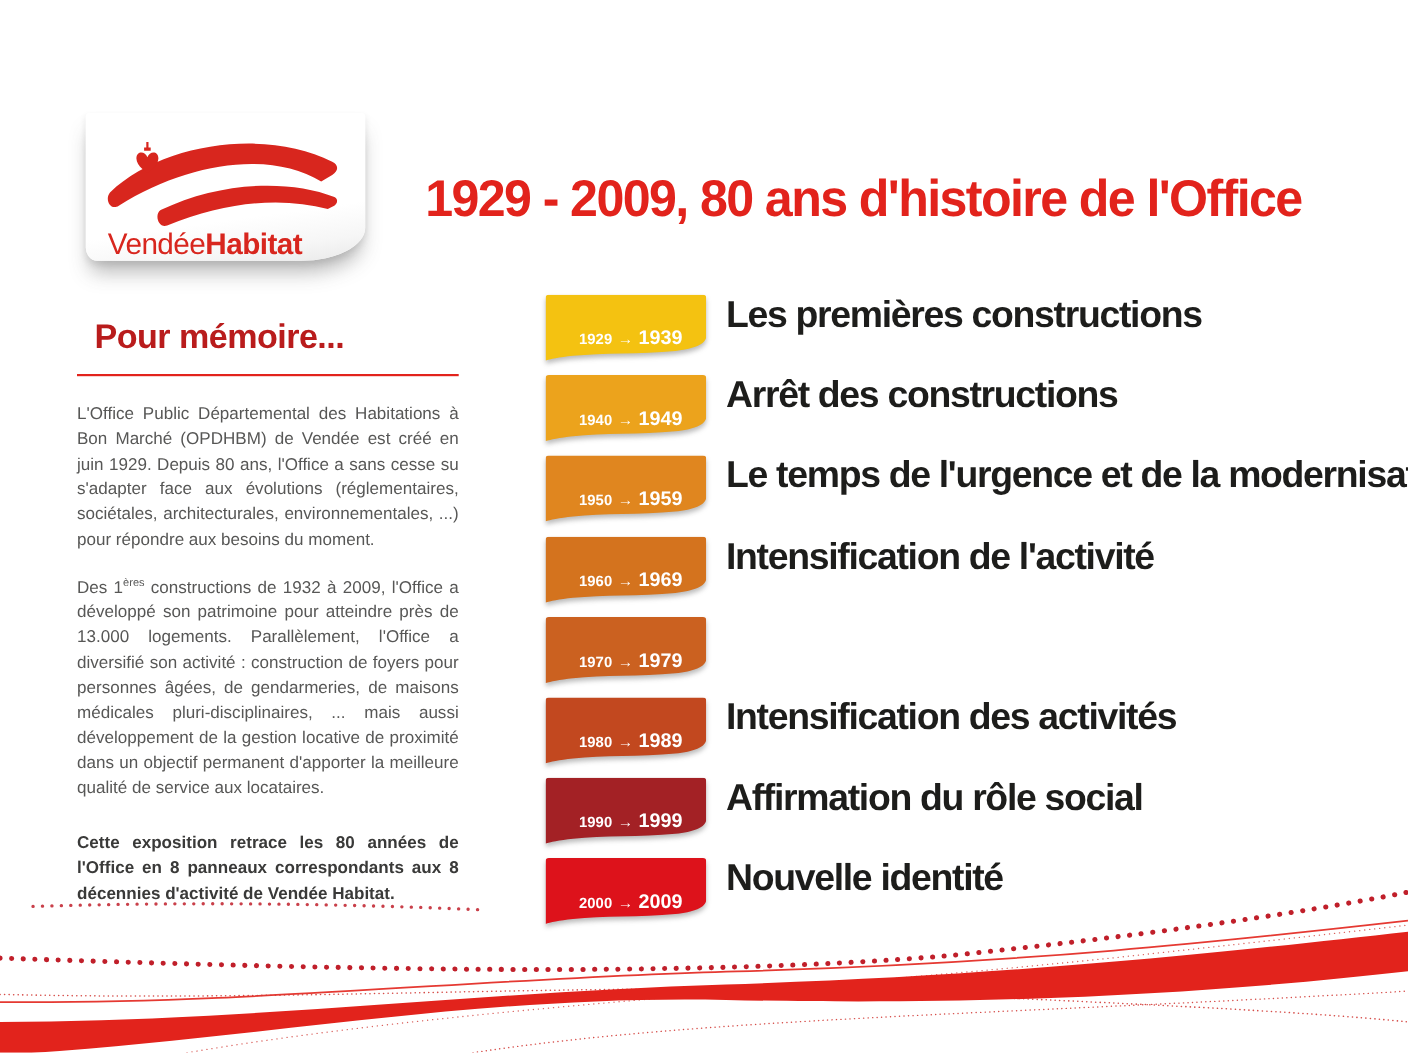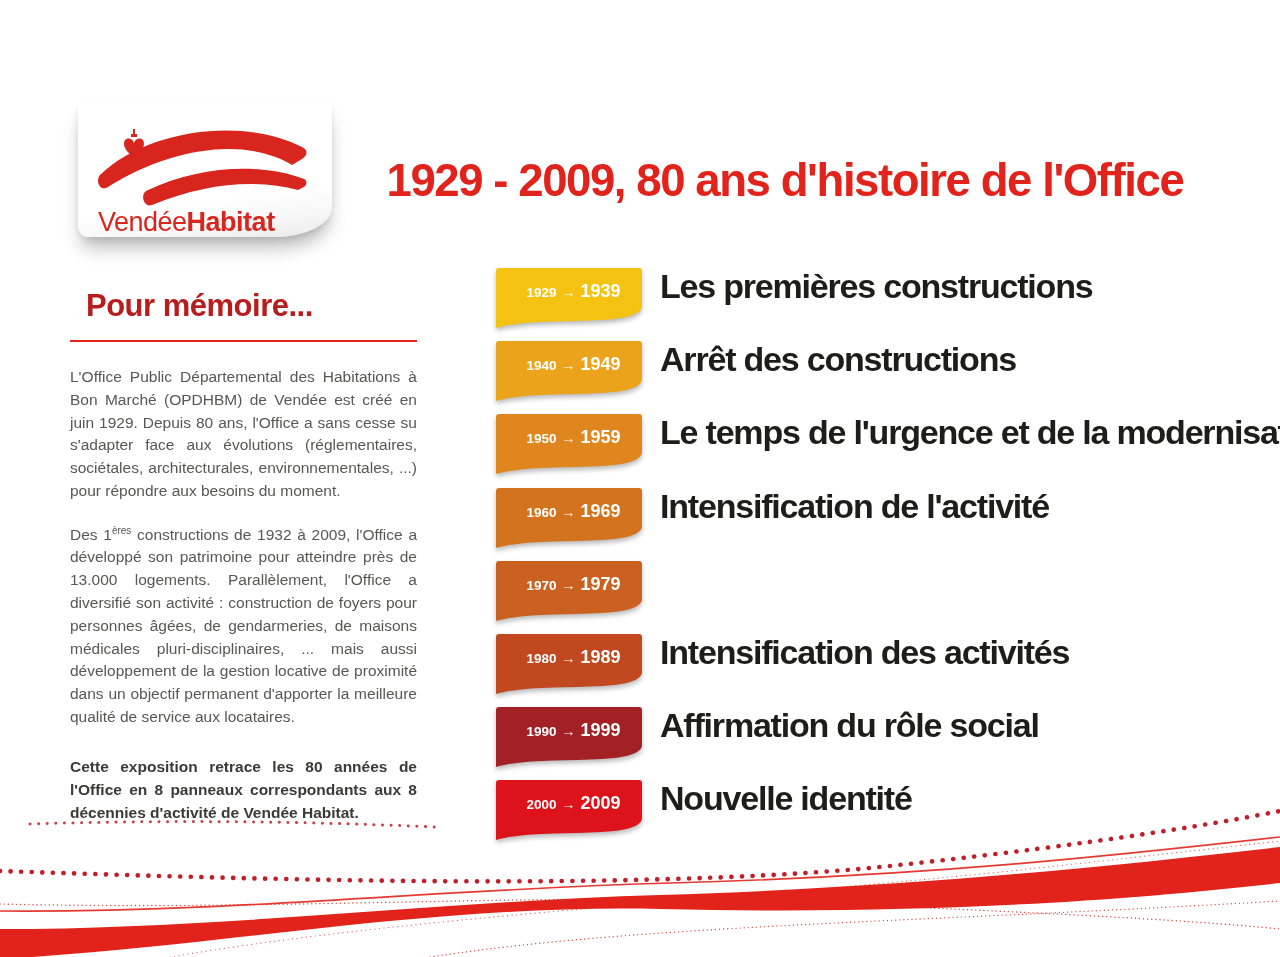--- a/index.html
+++ b/index.html
@@ -50,21 +50,21 @@
   .left-col sup{font-size:10px;line-height:0;}
 
   
   .timeline{position:absolute;left:496px;top:268px;width:760px;}
   .tl-row{display:flex;align-items:flex-start;height:73.2px;}
   .badge{position:relative;width:146px;height:60px;flex:0 0 146px;}
   .badge svg{position:absolute;left:0;top:0;filter:drop-shadow(0 3px 2.5px rgba(80,80,80,.4));}
   .badge-years{
     position:absolute;left:0;top:0;width:155px;height:44px;
     display:flex;align-items:baseline;justify-content:center;
-    color:#ffffff;padding-top:1px;line-height:44px;
+    color:#ffffff;padding-top:17px;line-height:44px;
   }
   .badge-years .y-small{font-size:13.5px;font-weight:700;}
   .badge-years .arrow{font-size:14px;font-weight:700;margin:0 5px;}
   .badge-years .y-big{font-size:18px;font-weight:700;}
   .tl-label{
     margin-left:18px;margin-top:1px;
     font-size:34px;font-weight:700;color:#1d1d1b;
     letter-spacing:-1.2px;white-space:nowrap;line-height:1;text-align:right;
   }
 

